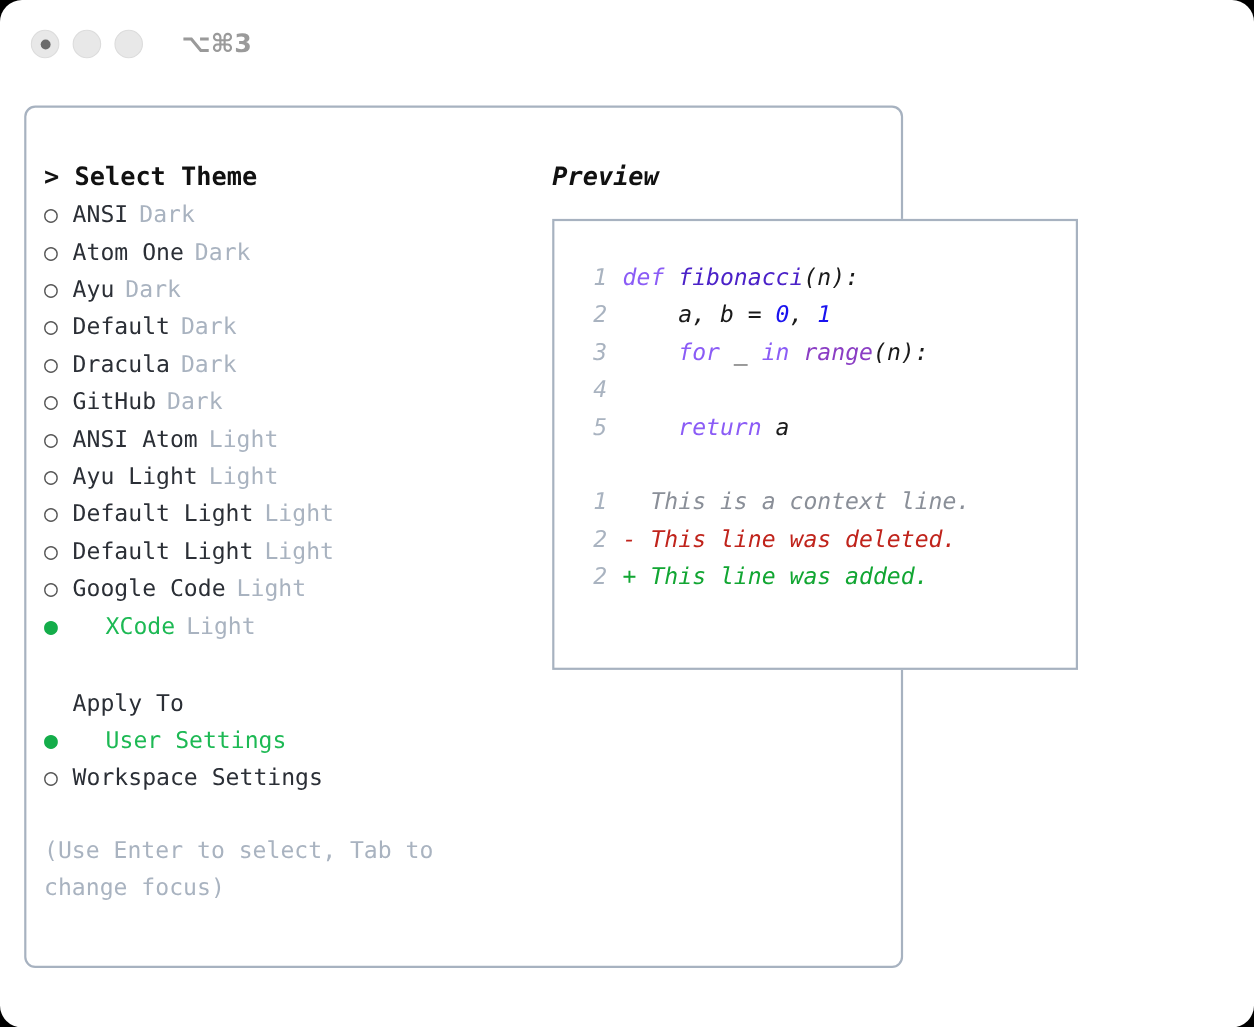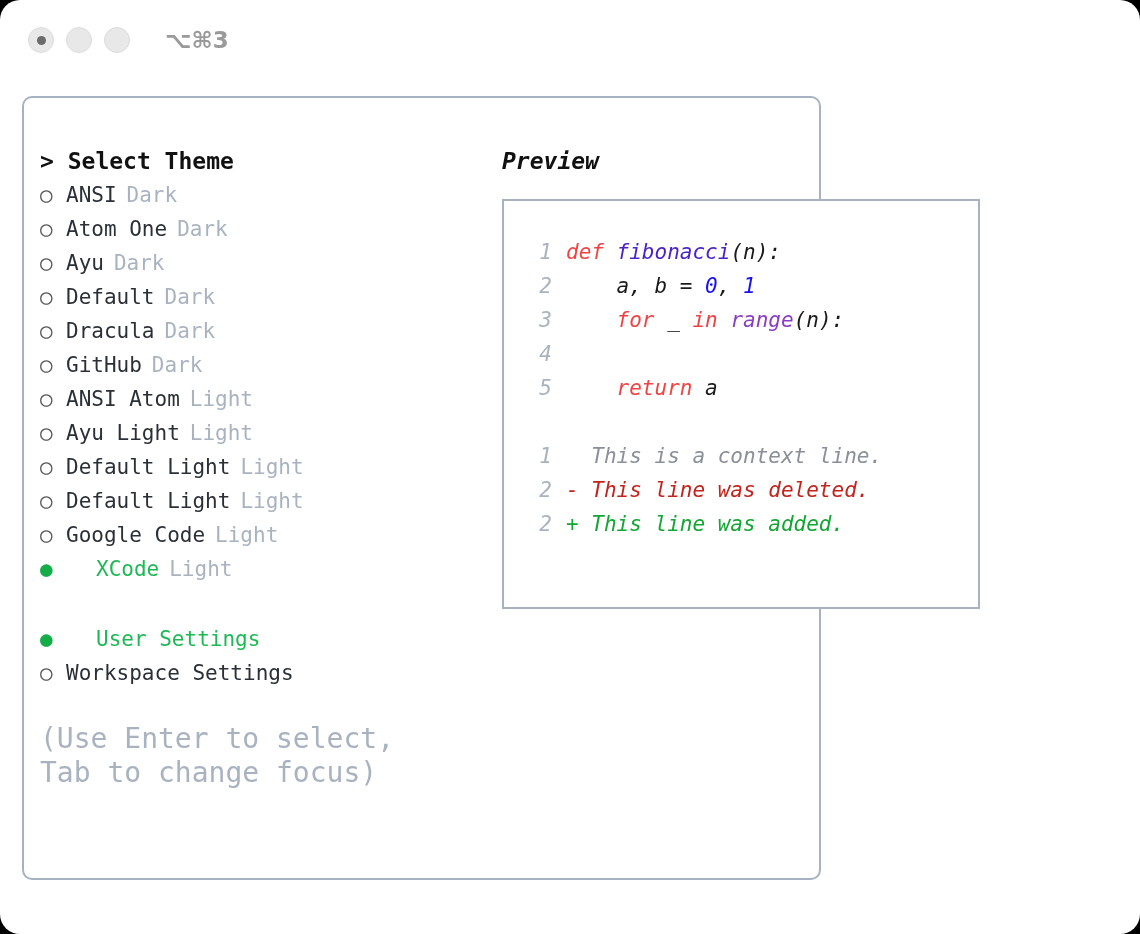--- a/index.html
+++ b/index.html
@@ -107,21 +107,21 @@
   .sublabel {
     font-size: 21px;
     color: #2b2f36;
     line-height: 34px;
     padding-left: 26px;
     white-space: pre;
   }
 
   .hint {
     margin-top: 32px;
-    font-size: 28px;
+    font-size: 21px;
     color: #a9b3c0;
     line-height: 34px;
     width: 410px;
     white-space: pre-wrap;
   }
 
   
   .preview-title {
     font-size: 23px;
     font-weight: 700;
@@ -146,21 +146,21 @@
   }
   .ln {
     color: #a9b3c0;
     width: 30px;
     flex: 0 0 30px;
     text-align: right;
     margin-right: 14px;
   }
   .gap { height: 34px; }
 
-  .tok-kw   { color: #ef4444; }
+  .tok-kw   { color: #8b5cf6; }
   .tok-fn   { color: #4b22c8; }
   .tok-num  { color: #1a13ef; }
   .tok-bi   { color: #8b3ec4; }
   .tok-txt  { color: #1a1a1a; }
   .tok-ctx  { color: #8a8f98; text-align: center; }
   .tok-del  { color: #c0241c; }
   .tok-add  { color: #12a633; }
 </style>
 </head>
 <body>
@@ -192,20 +192,21 @@
           <div class="row"><span class="bullet">○</span><span class="label">ANSI Atom</span><span class="variant">Light</span></div>
           <div class="row"><span class="bullet">○</span><span class="label">Ayu Light</span><span class="variant">Light</span></div>
           <div class="row"><span class="bullet">○</span><span class="label">Default Light</span><span class="variant">Light</span></div>
           <div class="row"><span class="bullet">○</span><span class="label">Default Light</span><span class="variant">Light</span></div>
           <div class="row"><span class="bullet">○</span><span class="label">Google Code</span><span class="variant">Light</span></div>
           <div class="row"><span class="bullet sel">●</span><span class="label sel">XCode</span><span class="variant">Light</span></div>
         </div>
 
       <div class="spacer"></div>
 
+      <div class="sublabel">Apply To</div>
       <div id="apply-list">
           <div class="row"><span class="bullet sel">●</span><span class="label sel">User Settings</span></div>
           <div class="row"><span class="bullet">○</span><span class="label">Workspace Settings</span></div>
         </div>
 
       <div class="hint">(Use Enter to select, Tab to change focus)</div>
     </div>
 
     <div class="col-right">
       <div class="preview-title">Preview</div>

